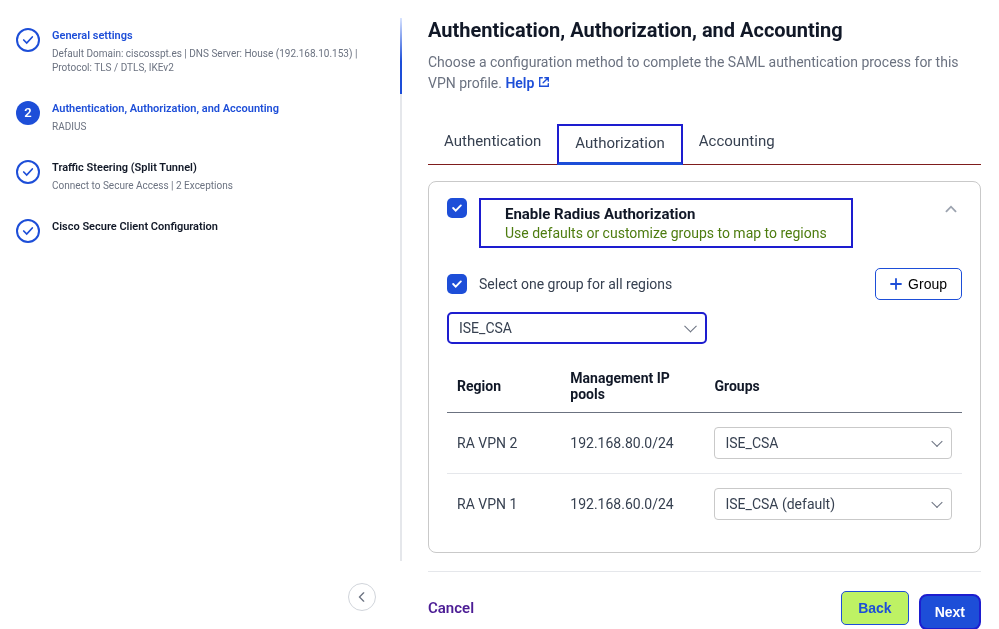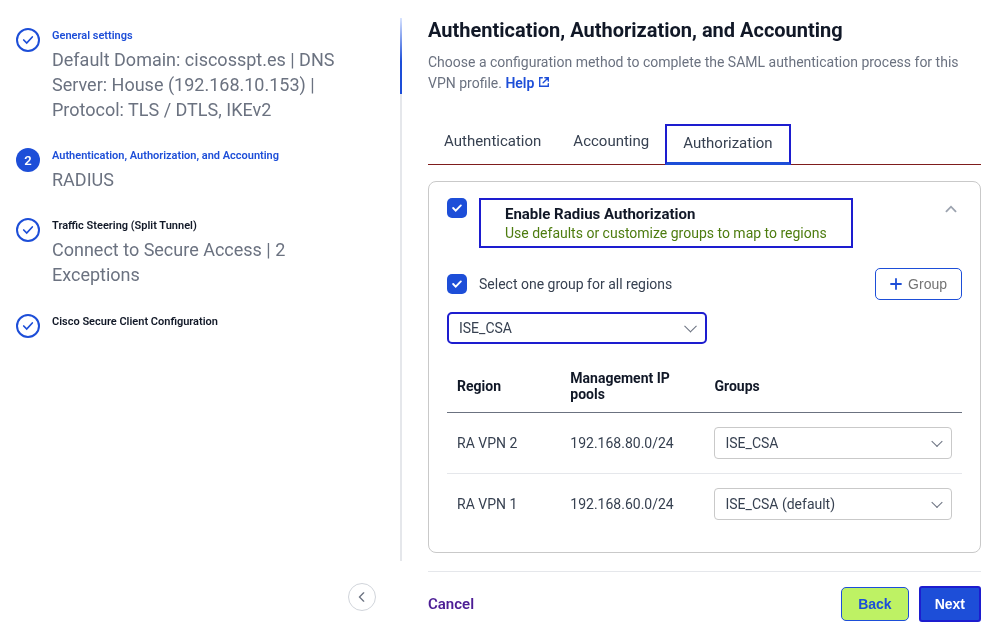--- a/index.html
+++ b/index.html
@@ -7,53 +7,53 @@
     .layout { display: flex; height: 100%; }
     .sidebar { width: 400px; padding: 28px 12px 12px 12px; position: relative; }
     .step { display: flex; gap: 12px; margin-bottom: 26px; padding-left: 4px; }
     .step-icon { width: 24px; height: 24px; flex-shrink: 0; border-radius: 50%; display: flex; align-items: center; justify-content: center; }
     .step-icon.done { border: 2px solid #1d4ed8; color: #1d4ed8; }
     .step-icon.current { background: #1d4ed8; color: #fff; font-weight: 600; font-size: 13px; }
     .step-body { padding-top: 1px; }
     .step-title { font-size: 11px; font-weight: 600; line-height: 1.35; }
     .step-title.link { color: #1d4ed8; cursor: pointer; }
     .step-title.plain { color: #111827; }
-    .step-sub { color: #6b7280; font-size: 18px; margin-top: 3px; line-height: 1.4; max-width: 310px; }
+    .step-sub { color: #6b7280; font-size: 10px; margin-top: 3px; line-height: 1.4; max-width: 310px; }
     .collapse-btn { position: absolute; bottom: 18px; right: 24px; width: 28px; height: 28px; border: 1px solid #d1d5db; border-radius: 50%; display: flex; align-items: center; justify-content: center; color: #6b7280; background: #fff; cursor: pointer; }
     .divider { width: 2px; background: linear-gradient(#d9e4ff, #1d4ed8 8%, #1d4ed8 14%, #e5e7eb 14%, #e5e7eb 100%); margin-top: 18px; margin-bottom: 68px; }
     .main { flex: 1; padding: 18px 18px 0 26px; position: relative; display: flex; flex-direction: column; }
     .page-title { font-size: 20px; font-weight: 700; color: #111827; margin-bottom: 10px; }
     .page-desc { color: #6b7280; font-size: 14px; line-height: 1.5; margin-bottom: 30px; }
     .help-link { color: #1d4ed8; font-weight: 600; }
     .ext-icon { display: inline-block; margin-left: 4px; }
     .tabs { display: flex; border-bottom: 1px solid #7f1d1d; }
     .tab { padding: 8px 16px 10px 16px; color: #374151; cursor: pointer; font-size: 15px; }
     .tab.active { border: 2.5px solid #1d1dcf; border-bottom: 3px solid #1d4ed8; margin-bottom: -1px; }
     .panel { border: 1px solid #c9c9c9; border-radius: 8px; margin-top: 16px; padding: 16px 18px 18px 18px; flex-shrink: 0; }
     .panel-header { display: flex; align-items: flex-start; gap: 12px; }
     .chkbox { width: 20px; height: 20px; border-radius: 5px; background: #1d4ed8; display: flex; align-items: center; justify-content: center; color: #fff; flex-shrink: 0; cursor: pointer; }
     .hdr-highlight { border: 2.5px solid #1d1dcf; padding: 5px 24px; flex: 0 1 auto; }
     .hdr-title { font-weight: 700; color: #111827; font-size: 15px; }
     .hdr-sub { color: #4d7c0f; font-size: 14px; margin-top: 2px; }
     .chevron { margin-left: auto; color: #9ca3af; cursor: pointer; padding: 3px; }
     .row2 { display: flex; align-items: center; gap: 12px; margin-top: 20px; }
     .sel-label { color: #374151; font-size: 14px; }
-    .add-btn { margin-left: auto; border: 1.5px solid #1d4ed8; color: #737373; background: #fff; border-radius: 5px; padding: 7px 14px; font-size: 14px; font-weight: 500; cursor: pointer; display: flex; align-items: center; gap: 6px; }
+    .add-btn { margin-left: auto; border: 1.5px solid #1d4ed8; color: #000000; background: #fff; border-radius: 5px; padding: 7px 14px; font-size: 14px; font-weight: 500; cursor: pointer; display: flex; align-items: center; gap: 6px; }
     .select-top { margin-top: 12px; border: 2.5px solid #1d1dcf; border-radius: 5px; padding: 6px 28px 6px 10px; width: 260px; font-size: 14px; color: #374151; position: relative; cursor: pointer; background: #fff; }
     .select-top::after { content: ""; position: absolute; right: 10px; top: 50%; width: 8px; height: 8px; border-right: 1.5px solid #6b7280; border-bottom: 1.5px solid #6b7280; transform: translateY(-70%) rotate(45deg); }
     table { width: 100%; border-collapse: collapse; margin-top: 18px; }
     th { text-align: left; font-weight: 700; color: #111827; font-size: 14px; padding: 8px 10px 10px 10px; border-bottom: 1.5px solid #6b7280; }
     td { padding: 14px 10px; border-bottom: 1px solid #e5e7eb; font-size: 14px; color: #374151; vertical-align: middle; }
     tr:last-child td { border-bottom: none; }
     .cell-select { border: 1px solid #c9c9c9; border-radius: 4px; padding: 7px 26px 7px 10px; width: 100%; font-size: 14px; color: #374151; position: relative; cursor: pointer; background: #fff; }
     .cell-select::after { content: ""; position: absolute; right: 10px; top: 50%; width: 7px; height: 7px; border-right: 1.5px solid #6b7280; border-bottom: 1.5px solid #6b7280; transform: translateY(-70%) rotate(45deg); }
     .footer { border-top: 1px solid #e5e7eb; margin-top: 18px; padding: 14px 0 14px 0; display: flex; align-items: center; }
     .cancel { color: #4c1d95; font-weight: 600; cursor: pointer; font-size: 15px; }
     .back-btn { margin-left: auto; border: 1.5px solid #1d4ed8; color: #1d4ed8; background: #bef264; border-radius: 5px; padding: 8px 16px; font-size: 14px; font-weight: 600; cursor: pointer; }
-    .next-btn { margin-left: 10px; border: 2.5px solid #1d1dcf; background: #1d4ed8; color: #fff; border-radius: 3px; padding: 8px 14px; font-size: 14px; font-weight: 600; cursor: pointer; }
+    .next-btn { margin-left: 10px; border: 2.5px solid #1d1dcf; background: #1d4ed8; color: #fff; border-radius: 8px; padding: 8px 14px; font-size: 14px; font-weight: 600; cursor: pointer; margin-top: 8px; }
     svg { display: block; }
   </style>
 </head>
 <body>
 
 <div class="layout">
   <div class="sidebar">
 
     <div class="step">
       <div class="step-icon done">
@@ -111,22 +111,22 @@
     <div class="page-title">Authentication, Authorization, and Accounting</div>
     <div class="page-desc">
       <span>Choose a configuration method to complete the SAML authentication process for this VPN profile.</span>
       <a class="help-link"><span>Help</span><span class="ext-icon"><svg width="12" height="12" viewBox="0 0 14 14">
               <path d="M5 2 H2 V12 H12 V9 M8 2 H12 V6 M12 2 L6 8" stroke="#1d4ed8" stroke-width="1.6" fill="none" stroke-linecap="round"></path>
             </svg></span></a>
     </div>
 
     <div class="tabs">
       <div class="tab">Authentication</div>
+      <div class="tab active">Authorization</div>
       <div class="tab">Accounting</div>
-      <div class="tab active">Authorization</div>
     </div>
 
     <div class="panel">
       <div class="panel-header">
         <div class="chkbox">
           <svg width="12" height="12" viewBox="0 0 14 14">
               <path d="M2.5 7 L5.5 10 L11.5 4" stroke="#fff" stroke-width="2.2" fill="none" stroke-linecap="round"></path>
             </svg>
         </div>
         <div class="hdr-highlight">

